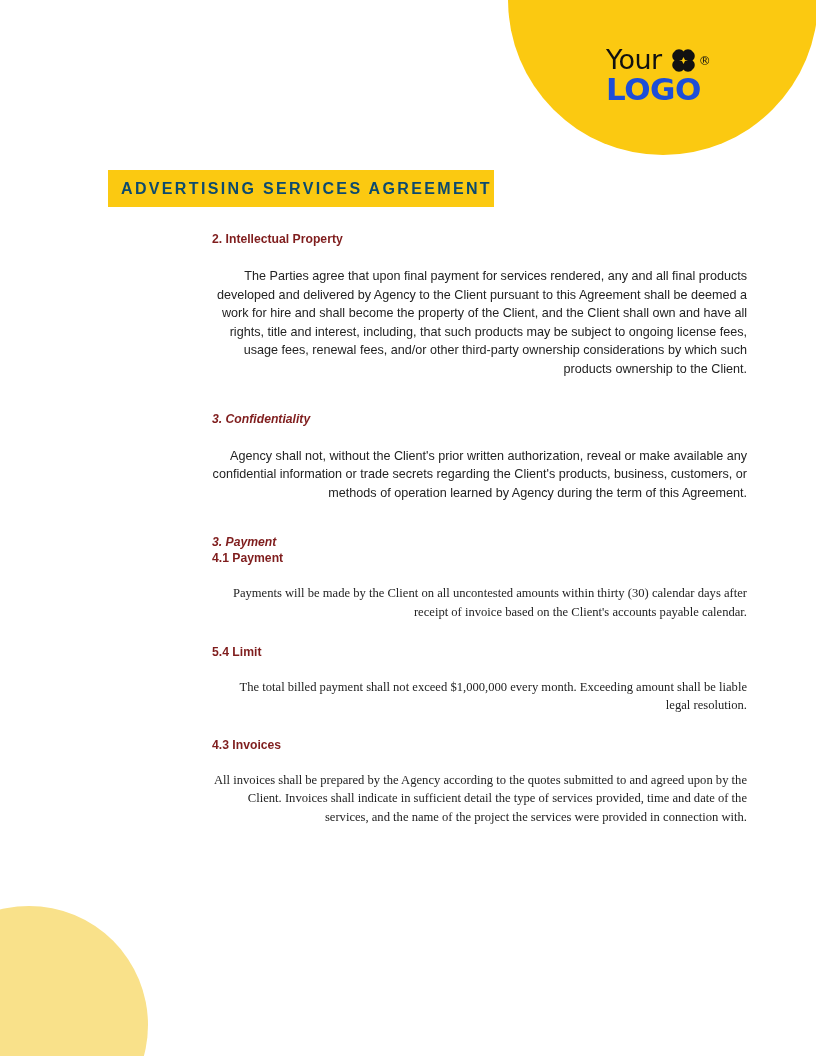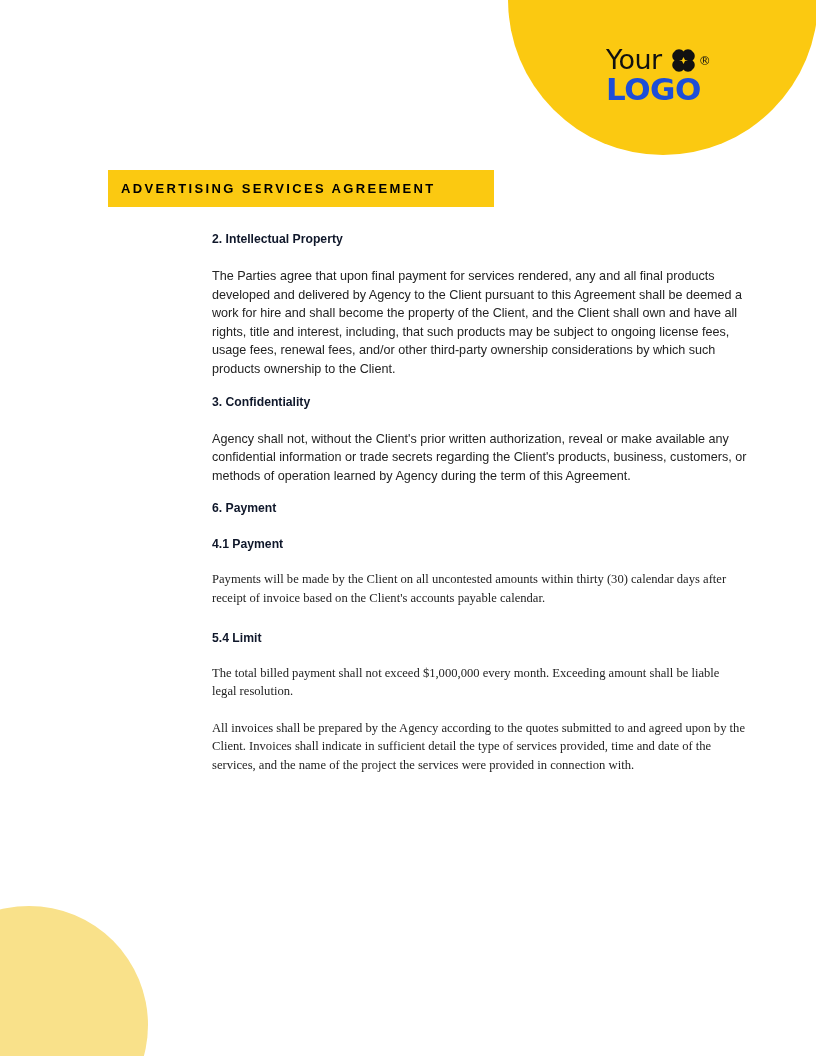--- a/index.html
+++ b/index.html
@@ -99,63 +99,63 @@
     top: 170px;
     width: 386px;
     height: 37px;
     background: #fbc911;
     z-index: 2;
     display: flex;
     align-items: center;
   }
   .title-banner-text {
     font-family: "Liberation Sans", sans-serif;
-    font-size: 13px;
+    font-size: 16px;
     font-weight: 700;
     letter-spacing: 2.35px;
-    color: #000000;
+    color: #0c4a6e;
     padding-left: 13px;
     white-space: nowrap;
   }
 
   
   .content {
     position: absolute;
     left: 212px;
     top: 231px;
     width: 535px;
     z-index: 2;
     color: #1c1c1c;
   }
 
   .sec-heading {
     font-family: "Liberation Sans", sans-serif;
     font-size: 12.2px;
     font-weight: 700;
-    color: #0f172a;
+    color: #7f1d1d;
     line-height: 16px;
     margin: 0;
   }
 
   .sec-para {
     font-family: "Liberation Sans", sans-serif;
     font-size: 12.6px;
     font-weight: 400;
     color: #232323;
     line-height: 18.6px;
     margin: 0;
-    text-align: left;
+    text-align: right;
   }
 
   
   .gap-head-para { margin-top: 20px; }
-  .gap-para-head { margin-top: 15px; }
+  .gap-para-head { margin-top: 32px; font-style: italic; }
   .gap-sub { margin-top: 22px; }
   .gap-tight { margin-top: 18px; font-family: Liberation Serif, serif; }
-  .gap-sub-first { margin-top: 20px; }
+  .gap-sub-first { }
 </style>
 </head>
 <body>
 
 <div class="page">
 
   <div class="deco-circle-top"></div>
   <div class="deco-circle-bottom"></div>
 
   <div class="logo-block">
@@ -177,26 +177,27 @@
   </div>
 
   <div class="content">
 
     <h2 class="sec-heading">2. Intellectual Property</h2>
     <p class="sec-para gap-head-para">The Parties agree that upon final payment for services rendered, any and all final products developed and delivered by Agency to the Client pursuant to this Agreement shall be deemed a work for hire and shall become the property of the Client, and the Client shall own and have all rights, title and interest, including, that such products may be subject to ongoing license fees, usage fees, renewal fees, and/or other third-party ownership considerations by which such products ownership to the Client.</p>
 
     <h2 class="sec-heading gap-para-head">3. Confidentiality</h2>
     <p class="sec-para gap-head-para">Agency shall not, without the Client's prior written authorization, reveal or make available any confidential information or trade secrets regarding the Client's products, business, customers, or methods of operation learned by Agency during the term of this Agreement.</p>
 
-    <h2 class="sec-heading gap-para-head">6. Payment</h2>
+    <h2 class="sec-heading gap-para-head">3. Payment</h2>
 
     <h3 class="sec-heading gap-sub-first">4.1 Payment</h3>
     <p class="sec-para gap-tight">Payments will be made by the Client on all uncontested amounts within thirty (30) calendar days after receipt of invoice based on the Client's accounts payable calendar.</p>
 
     <h3 class="sec-heading gap-sub">5.4 Limit</h3>
     <p class="sec-para gap-tight">The total billed payment shall not exceed $1,000,000 every month. Exceeding amount shall be liable legal resolution.</p>
 
+    <h3 class="sec-heading gap-sub">4.3 Invoices</h3>
     <p class="sec-para gap-tight">All invoices shall be prepared by the Agency according to the quotes submitted to and agreed upon by the Client. Invoices shall indicate in sufficient detail the type of services provided, time and date of the services, and the name of the project the services were provided in connection with.</p>
 
 
   </div>
 
 </div>
 
 </body></html>

